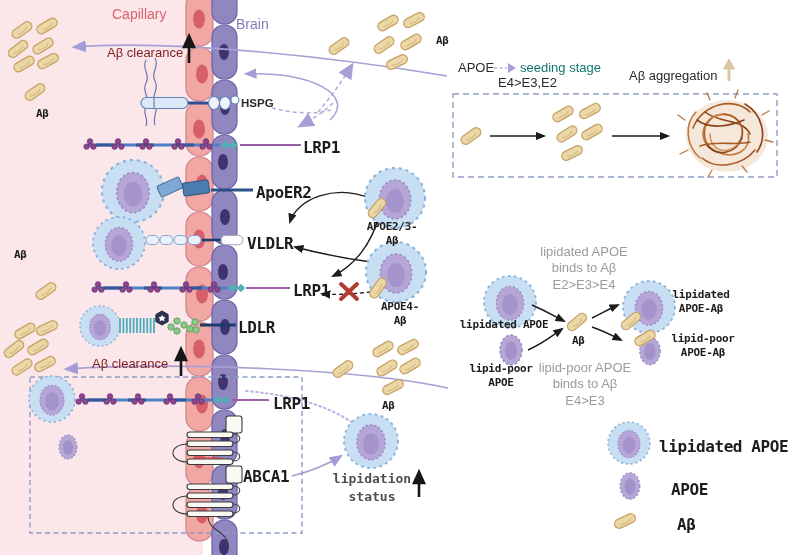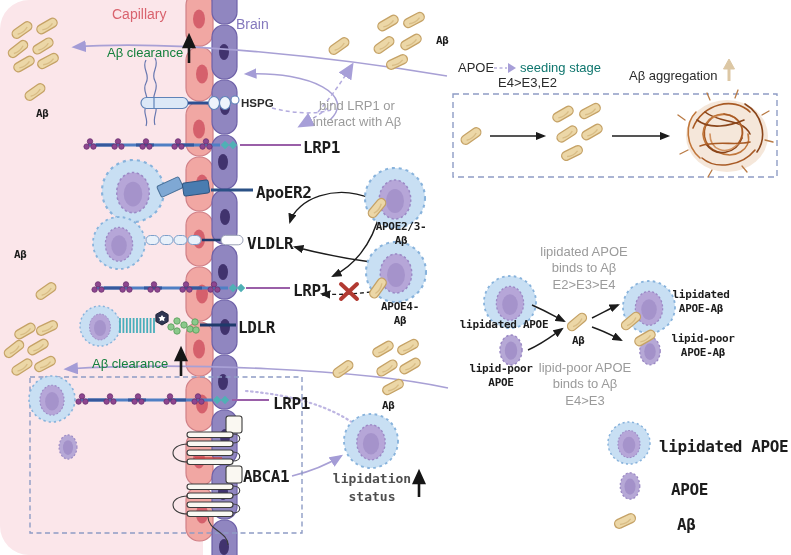--- a/index.html
+++ b/index.html
@@ -1,22 +1,22 @@
 <!DOCTYPE html>
 <html><head>
 <meta charset="utf-8">
 <style>
   html,body{margin:0;padding:0;background:#fff;}
   #stage{position:relative;width:791px;height:555px;background:#fff;overflow:hidden;
-         font-family:"Liberation Sans",sans-serif;border-radius:29px;}
+         font-family:"Liberation Sans",sans-serif;}
   svg{position:absolute;left:0;top:0;}
   .lbl{position:absolute;white-space:nowrap;line-height:1.25;}
   .mono{font-family:"DejaVu Sans Mono",monospace;font-weight:bold;font-size:11px;color:#1c1c1c;letter-spacing:-0.3px;}
   .mono12{font-family:"DejaVu Sans Mono",monospace;font-weight:bold;font-size:16px;color:#1c1c1c;letter-spacing:-0.4px;}
-  .sans13{font-size:13px;color:#15803d;font-weight:500;}
+  .sans13{font-size:13px;color:#7f1d1d;font-weight:500;}
   .gray13{font-size:13px;color:#9b9b9b;font-weight:400;text-align:center;}
   .grayBig{font-size:15px;color:#8a8a8a;font-weight:400;line-height:1.45;}
   .cap{font-size:14px;color:#d9636e;font-weight:500;}
   .brain{font-size:14px;color:#8478bd;font-weight:500;}
   .lipstat{font-family:"DejaVu Sans Mono",monospace;font-weight:bold;font-size:13px;color:#4f4f4f;text-align:center;line-height:1.4;}
   .ctr{transform:translateX(-50%);text-align:center;}
 </style>
 </head>
 <body>
 
@@ -379,27 +379,23 @@
   </g>
 </svg>
 
 <div class="lbl cap" style="left:112px;top:6px">Capillary</div>
 <div class="lbl brain" style="left:236px;top:16px">Brain</div>
 <div class="lbl sans13" style="left:107px;top:45px">Aβ clearance</div>
 <div class="lbl mono" style="left:36px;top:107px">Aβ</div>
 <div class="lbl sans13" style="left:241px;top:96px;font-weight:600;font-size:11.5px;color:#2b2b2b">HSPG</div>
 <div class="lbl mono12" style="left:303px;top:138px">LRP1</div>
 
-<div class="lbl gray13 ctr" style="left:357px;top:98px">
-  <div>bind LRP1 or</div>
-  <div>interact with Aβ</div>
-</div>
 
 <div class="lbl mono12" style="left:256px;top:183px">ApoER2</div>
-<div class="lbl mono ctr" style="left:401px;top:220px">
+<div class="lbl mono ctr" style="left:392px;top:220px">
   <div>APOE2/3-</div>
   <div>Aβ</div>
 </div>
 <div class="lbl mono12" style="left:247px;top:234px">VLDLR</div>
 <div class="lbl mono12" style="left:293px;top:281px">LRP1</div>
 <div class="lbl mono ctr" style="left:400px;top:300px">
   <div>APOE4-</div>
   <div>Aβ</div>
 </div>
 <div class="lbl mono12" style="left:238px;top:318px">LDLR</div>

